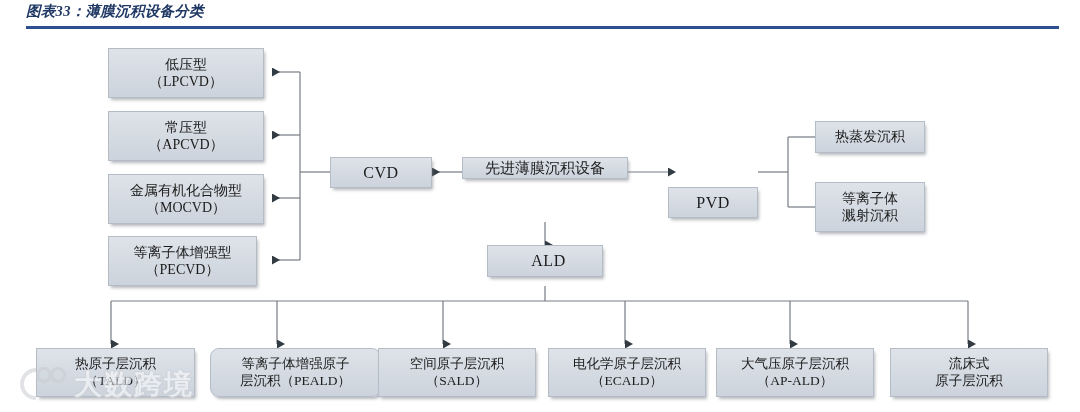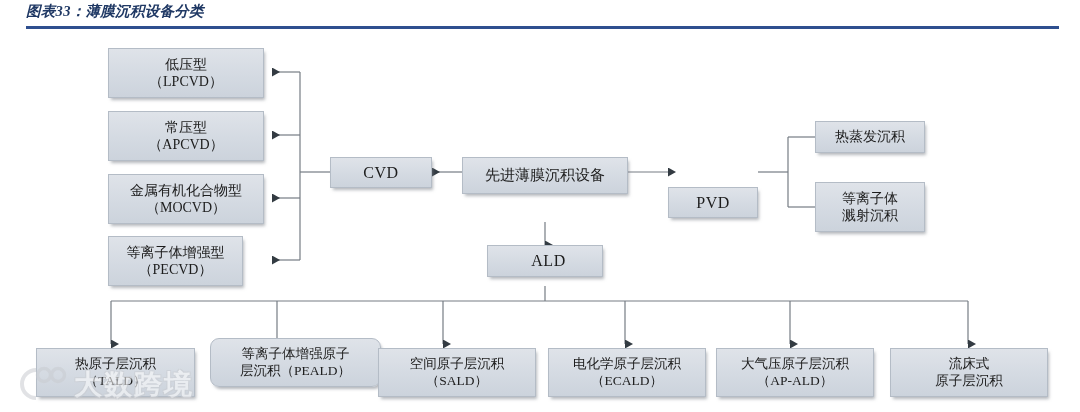--- a/index.html
+++ b/index.html
@@ -167,38 +167,38 @@
       <path d="M968,267 L968,310" marker-end="url(#arrD)"></path>
     </g>
   </svg>
 
   <div class="node" style="left:108px; top:14px; width:156px; height:50px;">低压型
 （LPCVD）</div>
   <div class="node" style="left:108px; top:77px; width:156px; height:50px;">常压型
 （APCVD）</div>
   <div class="node" style="left:108px; top:140px; width:156px; height:50px;">金属有机化合物型
 （MOCVD）</div>
-  <div class="node" style="left:108px; top:202px; width:135px; height:50px;">等离子体增强型
+  <div class="node" style="left:108px; top:202px; width:149px; height:50px;">等离子体增强型
 （PECVD）</div>
 
   <div class="node latin" style="left:330px; top:123px; width:102px; height:31px;">CVD</div>
 
-  <div class="node" style="left:462px; top:123px; width:166px; height:37px; font-size:15px;">先进薄膜沉积设备</div>
+  <div class="node" style="left:462px; top:123px; width:166px; height:22px; font-size:15px;">先进薄膜沉积设备</div>
 
   <div class="node latin" style="left:668px; top:123px; width:90px; height:31px;margin-top:30px;">PVD</div>
 
   <div class="node" style="left:815px; top:87px; width:110px; height:32px;">热蒸发沉积</div>
   <div class="node" style="left:815px; top:148px; width:110px; height:50px;">等离子体
 溅射沉积</div>
 
   <div class="node latin" style="left:487px; top:211px; width:116px; height:32px;padding-left:11px;">ALD</div>
 
   <div class="node small" style="left:36px;  top:314px; width:159px; height:49px;">热原子层沉积
 （TALD）</div>
-  <div class="node small" style="left:210px; top:304px; width:171px; height:49px;border-radius:9px;">等离子体增强原子
+  <div class="node small" style="left:210px; top:314px; width:171px; height:49px;border-radius:9px;">等离子体增强原子
 层沉积（PEALD）</div>
   <div class="node small" style="left:378px; top:314px; width:158px; height:49px;">空间原子层沉积
 （SALD）</div>
   <div class="node small" style="left:548px; top:314px; width:158px; height:49px;">电化学原子层沉积
 （ECALD）</div>
   <div class="node small" style="left:716px; top:314px; width:158px; height:49px;">大气压原子层沉积
 （AP-ALD）</div>
   <div class="node small" style="left:890px; top:314px; width:158px; height:49px;">流床式
 原子层沉积</div>
 

